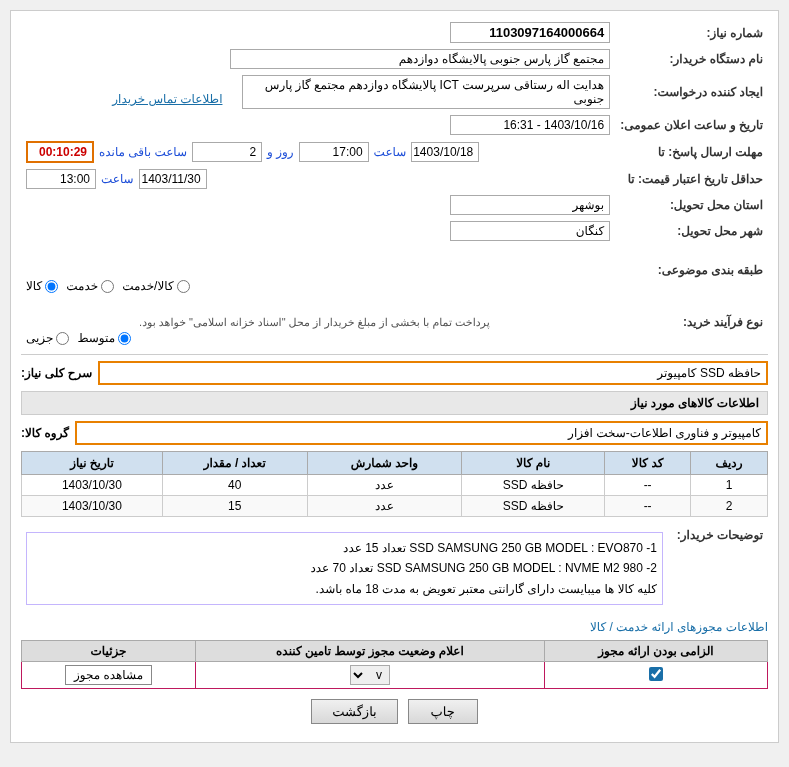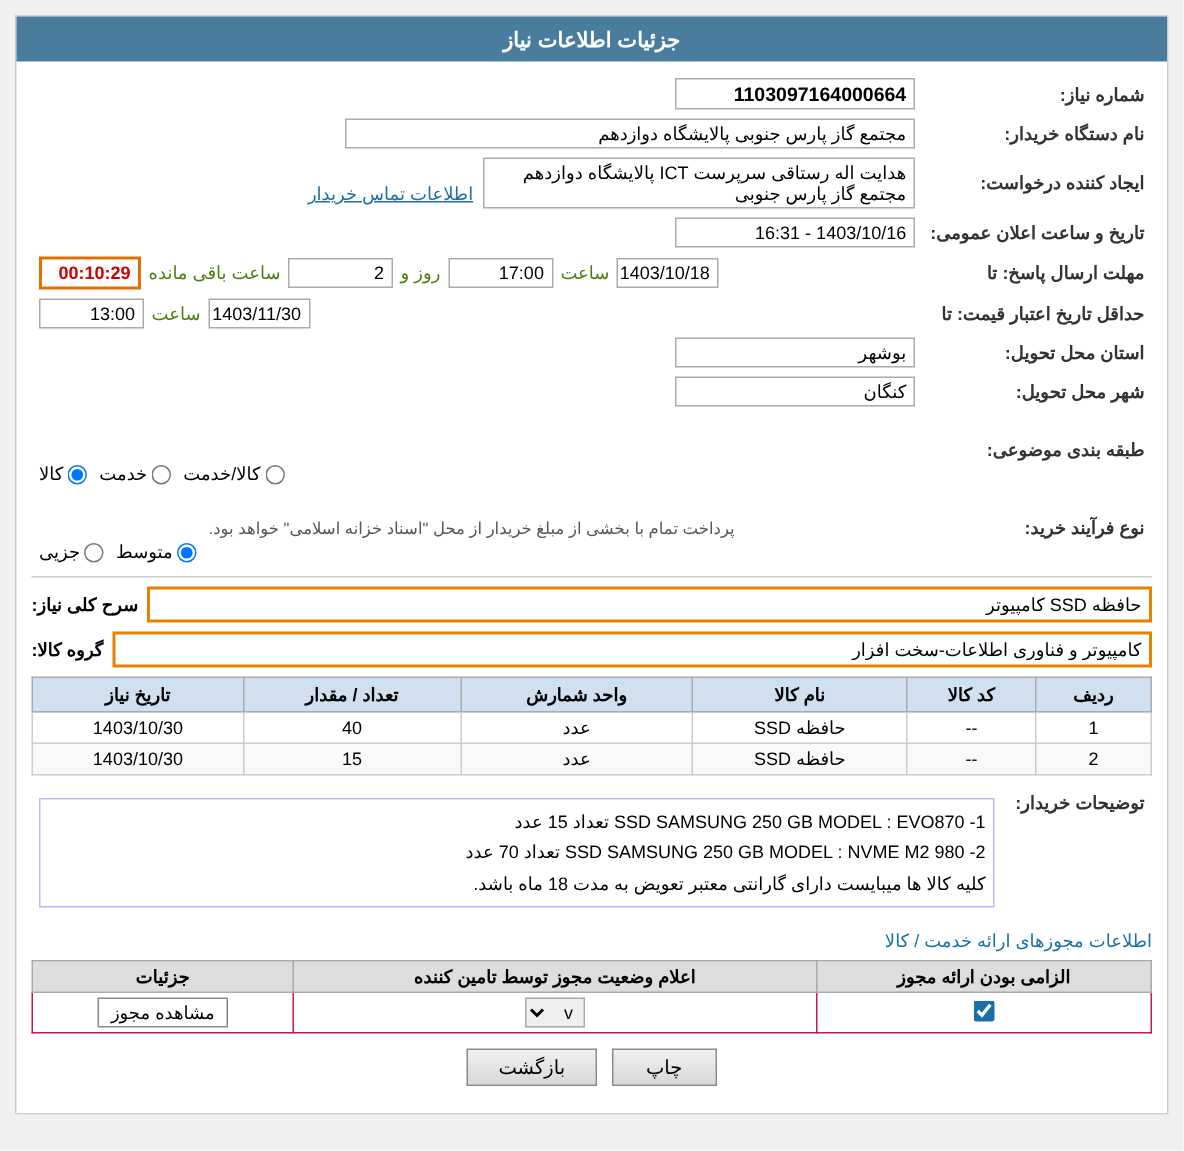--- a/index.html
+++ b/index.html
@@ -60,21 +60,21 @@
     .input-small { width: 68px; }
     .input-xsmall { width: 70px; }
     .row-inline {
       display: flex;
       align-items: center;
       gap: 5px;
       flex-direction: row-reverse;
     }
     .inline-label {
       font-size: 12px;
-      color: #4d7c0f;
+      color: #1d4ed8;
       white-space: nowrap;
     }
     .section-title {
       background: #e8e8e8;
       border: 1px solid #ccc;
       padding: 4px 8px;
       font-weight: bold;
       font-size: 12px;
       margin: 6px 0 4px 0;
       text-align: right;
@@ -212,23 +212,20 @@
       cursor: pointer;
     }
     .orange-border {
       border: 2px solid #e07000 !important;
     }
   </style>
 </head>
 <body>
 
 <div class="page-container">
-  <div class="header-bar">
-    <span>جزئیات اطلاعات نیاز</span>
-  </div>
   <div class="content">
     <table class="form-table">
 
       <tbody>
           <tr>
         <td class="label-cell">شماره نیاز:</td>
         <td class="value-cell">
           <span class="input-box input-medium" style="font-size:13px;font-weight:bold;">1103097164000664</span>
         </td>
       </tr>
@@ -236,21 +233,21 @@
       <tr>
         <td class="label-cell">نام دستگاه خریدار:</td>
         <td class="value-cell">
           <span class="input-box" style="width:380px;">مجتمع گاز پارس جنوبی  پالایشگاه دوازدهم</span>
         </td>
       </tr>
 
       <tr>
         <td class="label-cell">ایجاد کننده درخواست:</td>
         <td class="value-cell">
-          <span class="input-box" style="width:288px;">هدایت اله رستاقی سرپرست ICT پالایشگاه دوازدهم  مجتمع گاز پارس جنوبی</span>
+          <span class="input-box" style="width:368px;margin-left:13px;">هدایت اله رستاقی سرپرست ICT پالایشگاه دوازدهم  مجتمع گاز پارس جنوبی</span>
           &nbsp;<a class="highlight-link" href="#">اطلاعات تماس خریدار</a>
         </td>
       </tr>
 
       <tr>
         <td class="label-cell">تاریخ و ساعت اعلان عمومی:</td>
         <td class="value-cell">
           <span class="input-box input-medium">1403/10/16 - 16:31</span>
         </td>
       </tr>
@@ -336,20 +333,21 @@
     </tbody>
       </table>
 
     <hr class="divider">
 
     <div class="search-row">
       <span class="search-label">سرح کلی نیاز:</span>
       <input type="text" class="search-input" value="حافظه SSD کامپیوتر" style="">
     </div>
 
+    <div class="section-title">اطلاعات کالاهای مورد نیاز</div>
 
     <div class="search-row">
       <span class="search-label">گروه کالا:</span>
       <input type="text" class="search-input" value="کامپیوتر و فناوری اطلاعات-سخت افزار" style="">
     </div>
 
     <table class="data-table">
       <thead>
         <tr>
           <th>ردیف</th>

